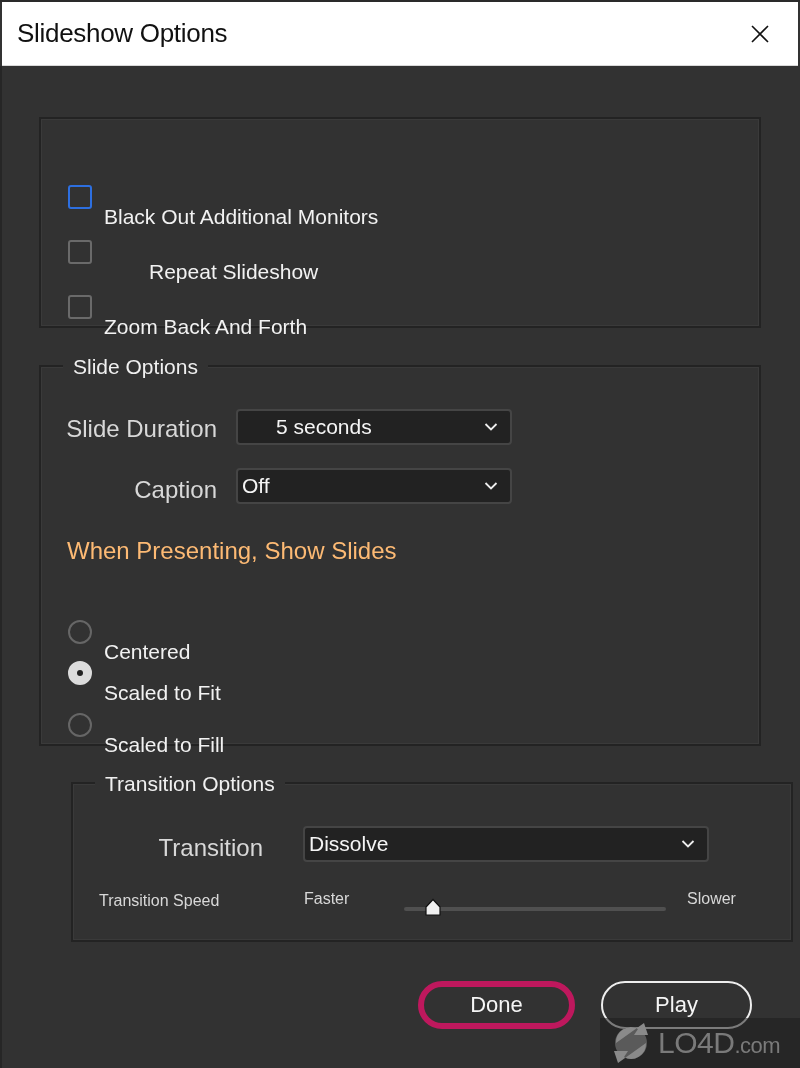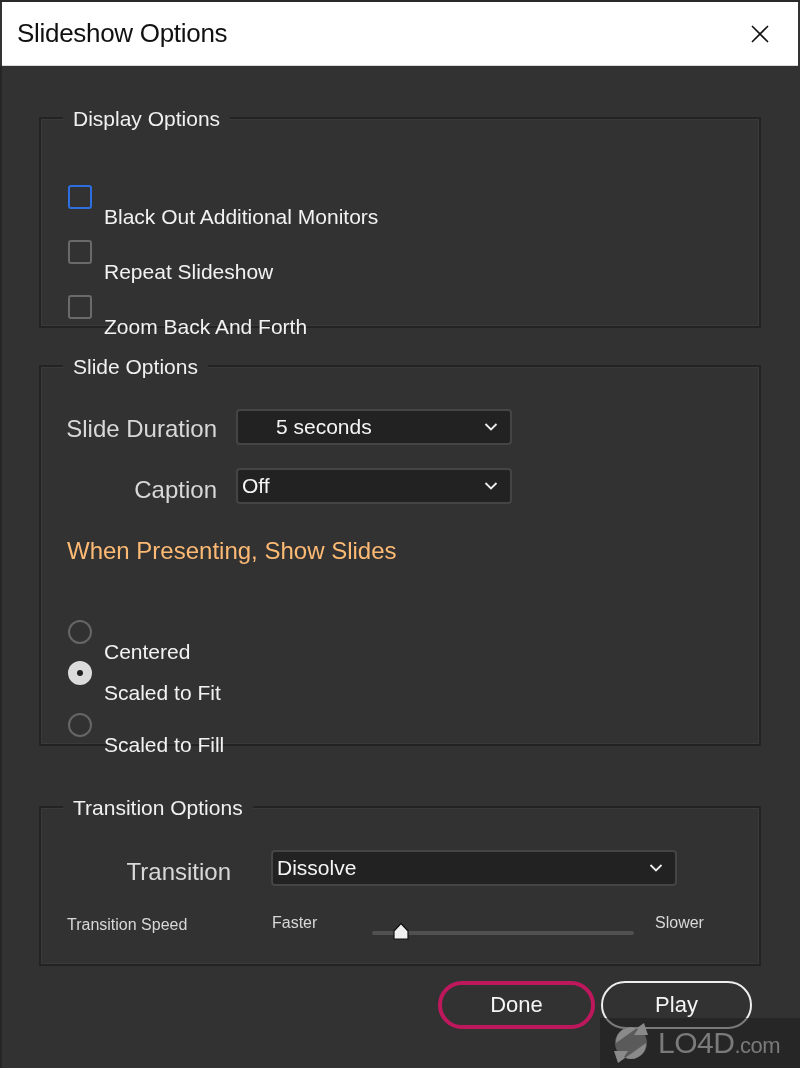--- a/index.html
+++ b/index.html
@@ -32,21 +32,21 @@
       position: absolute; left: 39px; width: 722px;
       border: 2px solid #232323;
       box-shadow: inset 0 0 0 1px #3a3a3a;
     }
     .group-title {
       position: absolute; left: 22px; top: -12px; padding: 0 10px;
       background: #323232; font-size: 21px; color: #f0f0f0; line-height: 24px;
     }
     #g-display { top: 117px; height: 211px; }
     #g-slide { top: 365px; height: 381px; }
-    #g-transition { top: 806px; height: 160px; }
+    #g-transition { top: 782px; height: 160px; margin-left: 32px; }
 
     .check-row {
       position: absolute; left: 27px; display: flex; align-items: center; cursor: pointer;
     }
     .checkbox {
       width: 24px; height: 24px; border: 2px solid #6a6a6a; border-radius: 3px;
       background: transparent; margin-right: 12px;
     }
     .checkbox.focused { border-color: #2d6fe0; }
     .row-label { font-size: 21px; color: #f2f2f2; margin-top: 40px; }
@@ -86,21 +86,21 @@
     .slider-thumb {
       position: absolute; top: 0; width: 16px; height: 18px; margin-left: -8px;
     }
 
     .btn {
       position: absolute; top: 981px; height: 48px; border-radius: 24px;
       background: transparent; display: flex; align-items: center; justify-content: center;
       font-size: 22px; color: #f5f5f5; cursor: pointer;
       font-family: "Liberation Sans", "DejaVu Sans", sans-serif;
     }
-    .btn-done { left: 438px; width: 157px; border: 4px solid #be185d; }
+    .btn-done { left: 418px; width: 157px; border: 6px solid #be185d; }
     .btn-play { left: 601px; width: 151px; border: 2px solid #eeeeee; }
 
     .watermark {
       position: absolute; left: 600px; top: 1018px; width: 200px; height: 50px;
       background: rgba(30,30,30,0.55); display: flex; align-items: center; padding-left: 8px;
     }
     .watermark .wm-logo { width: 46px; height: 40px; }
     .watermark .wm-text { font-size: 30px; color: #7a7a7a; margin-left: 4px; letter-spacing: -0.5px; }
     .watermark .wm-text small { font-size: 22px; }
   </style>
@@ -114,27 +114,26 @@
   <div class="titlebar">
     <div class="title">Slideshow Options</div>
     <div class="close-btn">
       <svg viewBox="0 0 20 20">
         <path d="M2 2 L18 18 M18 2 L2 18" stroke="#111" stroke-width="1.6" fill="none"></path>
       </svg>
     </div>
   </div>
 
   <div class="group" id="g-display">
-    <div class="group-title">Display Options</div>
 
     <div class="check-row" style="top:46px;">
       <div class="checkbox focused"></div>
       <span class="row-label">Black Out Additional Monitors</span>
     </div>
-    <div class="check-row" style="top:101px;">
+    <div class="check-row" style="top:101px;gap:45px;">
       <div class="checkbox"></div>
       <span class="row-label">Repeat Slideshow</span>
     </div>
     <div class="check-row" style="top:156px;">
       <div class="checkbox"></div>
       <span class="row-label">Zoom Back And Forth</span>
     </div>
   </div>
 
   <div class="group" id="g-slide">

